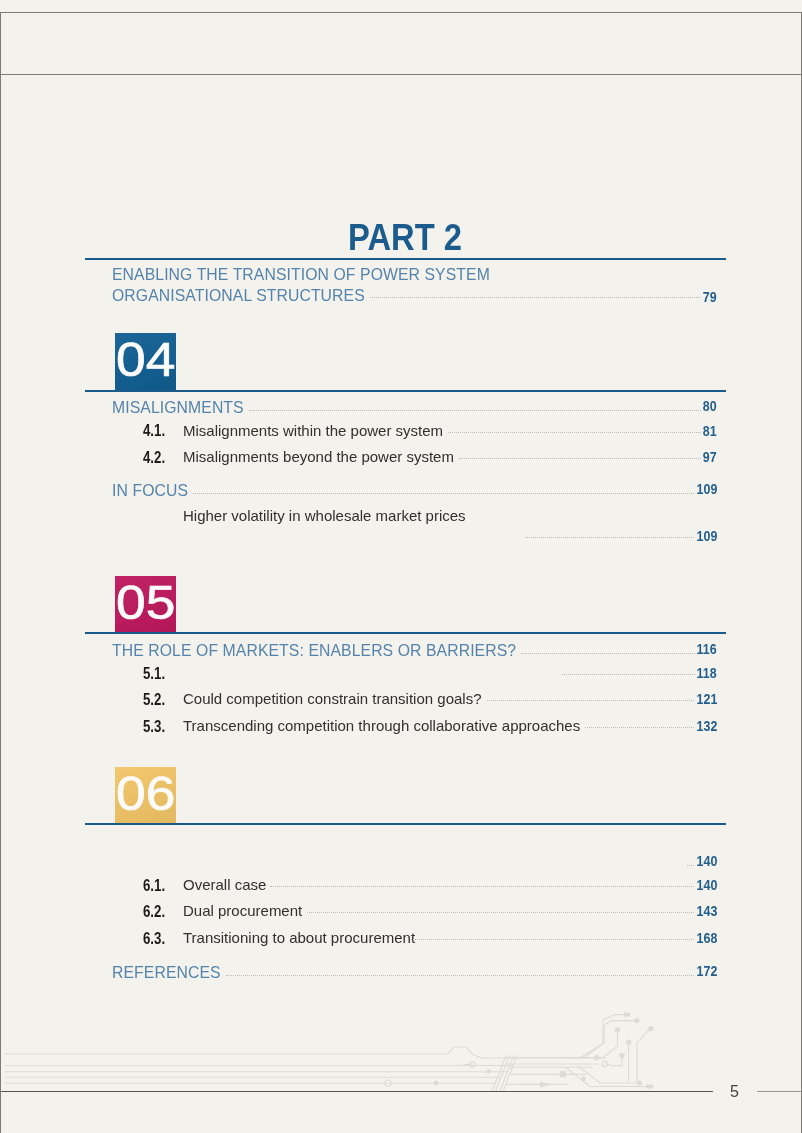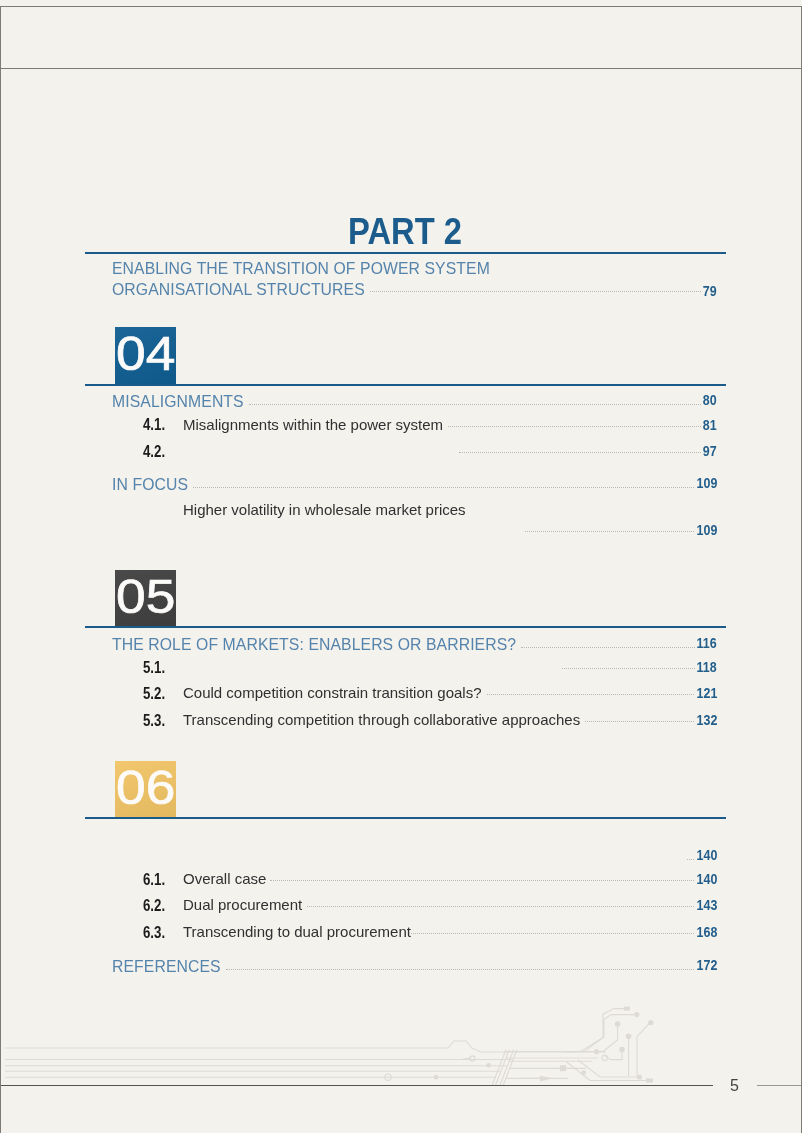--- a/index.html
+++ b/index.html
@@ -1,17 +1,17 @@
 <!DOCTYPE html>
 <html><head>
 <meta charset="utf-8">
 <style>
   html,body{margin:0;padding:0;}
   body{width:802px;height:1133px;background:#f4f2ed;font-family:"Liberation Sans",sans-serif;overflow:hidden;position:relative;-webkit-font-smoothing:antialiased;}
-  .page{position:absolute;left:0;top:6px;width:802px;height:1074px;}
+  .page{position:absolute;left:0;top:12px;width:802px;height:1074px;}
   .frame{position:absolute;left:0px;top:0px;width:802px;height:1133px;border:1px solid #7e7b75;box-sizing:border-box;}
   .hdr-rule{position:absolute;left:1px;top:62px;width:800px;height:1px;background:#7e7b75;}
 
   .part-title{position:absolute;left:405px;top:205px;
     font-size:37px;font-weight:bold;color:#1b5c8d;white-space:nowrap;
     transform:scaleX(0.885) translateX(-50%) translateZ(0);transform-origin:0 0;}
   .rule{position:absolute;left:85px;width:641px;height:2px;background:#1a5b8c;}
 
   .numbox{position:absolute;left:115px;width:61px;height:57px;}
   .numbox::after{content:"";position:absolute;left:0;top:0;right:0;bottom:0;
@@ -56,32 +56,33 @@
   <div class="h1" id="t04" style="left:112px;top:387px">MISALIGNMENTS</div>
   <div class="dots" style="top: 397.5px; left: 249px; width: 452px;"></div>
   <div class="pgnum" style="top:385.5px">80</div>
 
   <div class="sec" style="left:143px;top:409px">4.1.</div>
   <div class="stxt" id="e41" style="left:183px;top:410px">Misalignments within the power system</div>
   <div class="dots" style="top: 420px; left: 448px; width: 253px;"></div>
   <div class="pgnum" style="top:410.5px">81</div>
 
   <div class="sec" style="left:143px;top:436px">4.2.</div>
+  <div class="stxt" id="e42" style="left:183px;top:436px">Misalignments beyond the power system</div>
   <div class="dots" style="top: 446px; left: 459px; width: 242px;"></div>
   <div class="pgnum" style="top:436.5px">97</div>
 
   <div class="h1" id="foc" style="left:112px;top:470px">IN FOCUS</div>
   <div class="dots" style="top: 480.5px; left: 193px; width: 501px;"></div>
   <div class="pgnum" style="top:468.5px">109</div>
 
   <div class="stxt" style="left:183px;top:495px">Higher volatility in wholesale market prices</div>
   <div class="dots" style="top: 525px; left: 525px; width: 169px;"></div>
   <div class="pgnum" style="top:515.5px">109</div>
 
-  <div class="numbox" style="top: 564px; background: #404040;">
+  <div class="numbox" style="top: 564px; background: #be185d;">
     <span>05</span>
   </div>
   <div class="rule" style="top:620px"></div>
 
   <div class="h1" id="t05" style="left:112px;top:630px">THE ROLE OF MARKETS: ENABLERS OR BARRIERS?</div>
   <div class="dots" style="top: 640.5px; left: 521px; width: 174px;"></div>
   <div class="pgnum" style="top:628.5px">116</div>
 
   <div class="sec" style="left:143px;top:652px">5.1.</div>
   <div class="dots" style="top: 662px; left: 562px; width: 133px;"></div>
@@ -109,21 +110,21 @@
   <div class="stxt" id="e61" style="left:183px;top:864px">Overall case</div>
   <div class="dots" style="top: 874px; left: 270px; width: 424px;"></div>
   <div class="pgnum" style="top:864.5px">140</div>
 
   <div class="sec" style="left:143px;top:890px">6.2.</div>
   <div class="stxt" id="e62" style="left:183px;top:890px">Dual procurement</div>
   <div class="dots" style="top: 900px; left: 307px; width: 387px;"></div>
   <div class="pgnum" style="top:890.5px">143</div>
 
   <div class="sec" style="left:143px;top:917px">6.3.</div>
-  <div class="stxt" id="e63" style="left:183px;top:917px">Transcending to dual procurement</div>
+  <div class="stxt" id="e63" style="left:183px;top:917px">Transitioning to about procurement</div>
   <div class="dots" style="top: 927px; left: 411px; width: 283px;"></div>
   <div class="pgnum" style="top:917.5px">168</div>
 
   <div class="h1" id="refs" style="left:112px;top:952px">REFERENCES</div>
   <div class="dots" style="top: 962.5px; left: 226px; width: 468px;"></div>
   <div class="pgnum" style="top:950.5px">172</div>
 
   <svg class="circuit" width="802" height="95" viewBox="0 0 802 95" style="position:absolute;left:0;top:990.5px;">
     <g fill="none" stroke="#dddbd4" stroke-width="1.1" stroke-linejoin="miter" stroke-linecap="butt">
 

